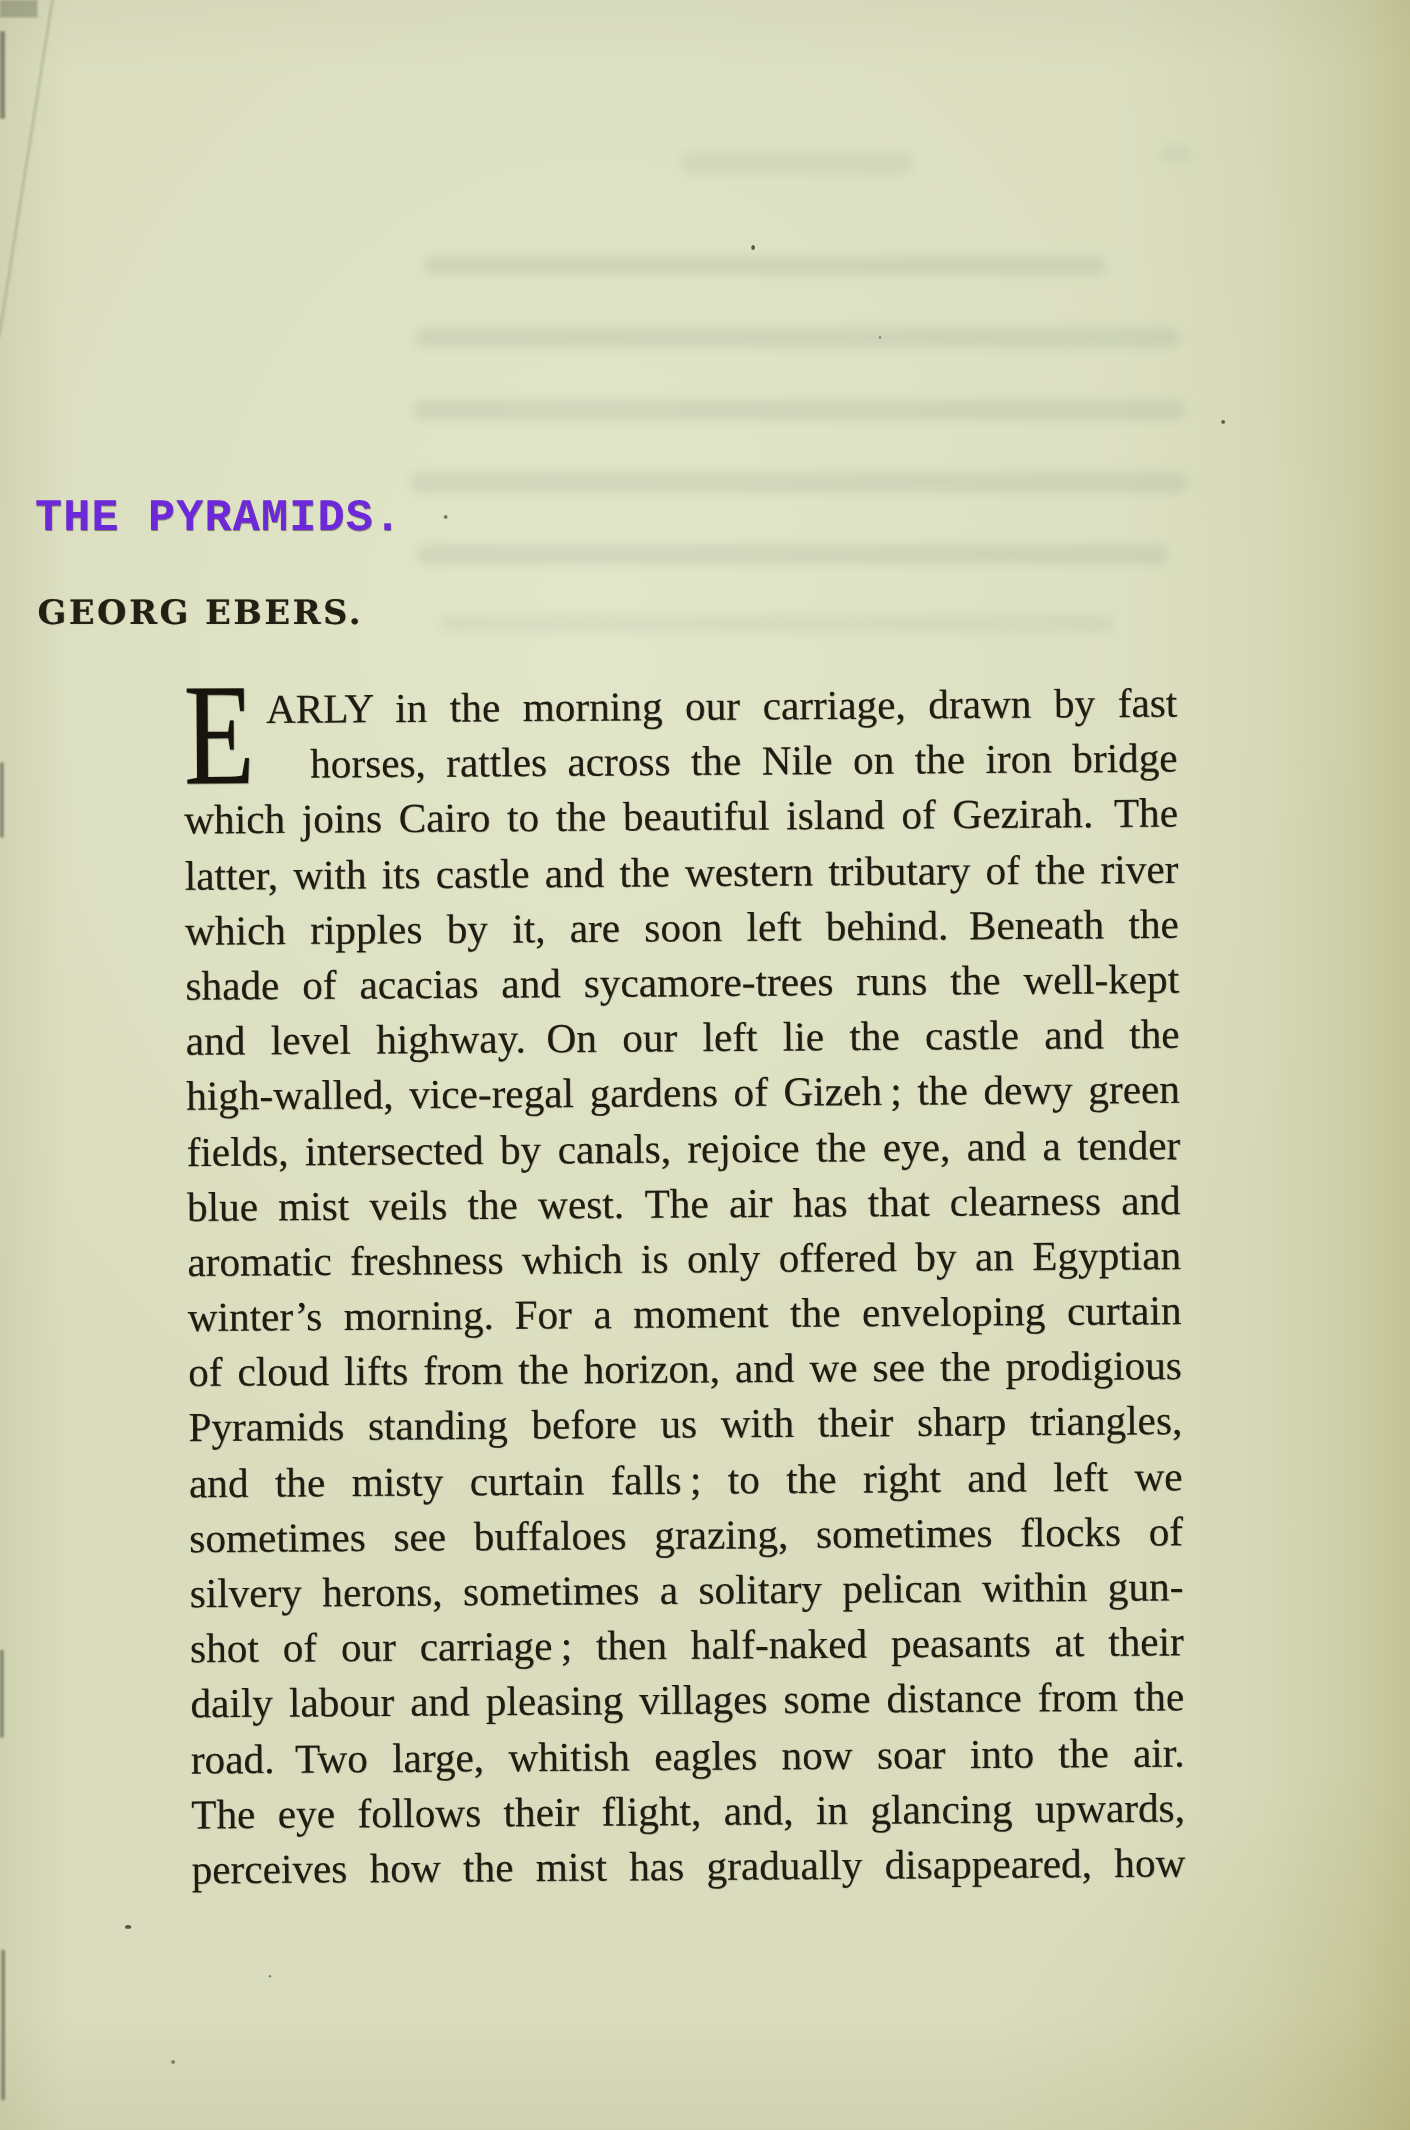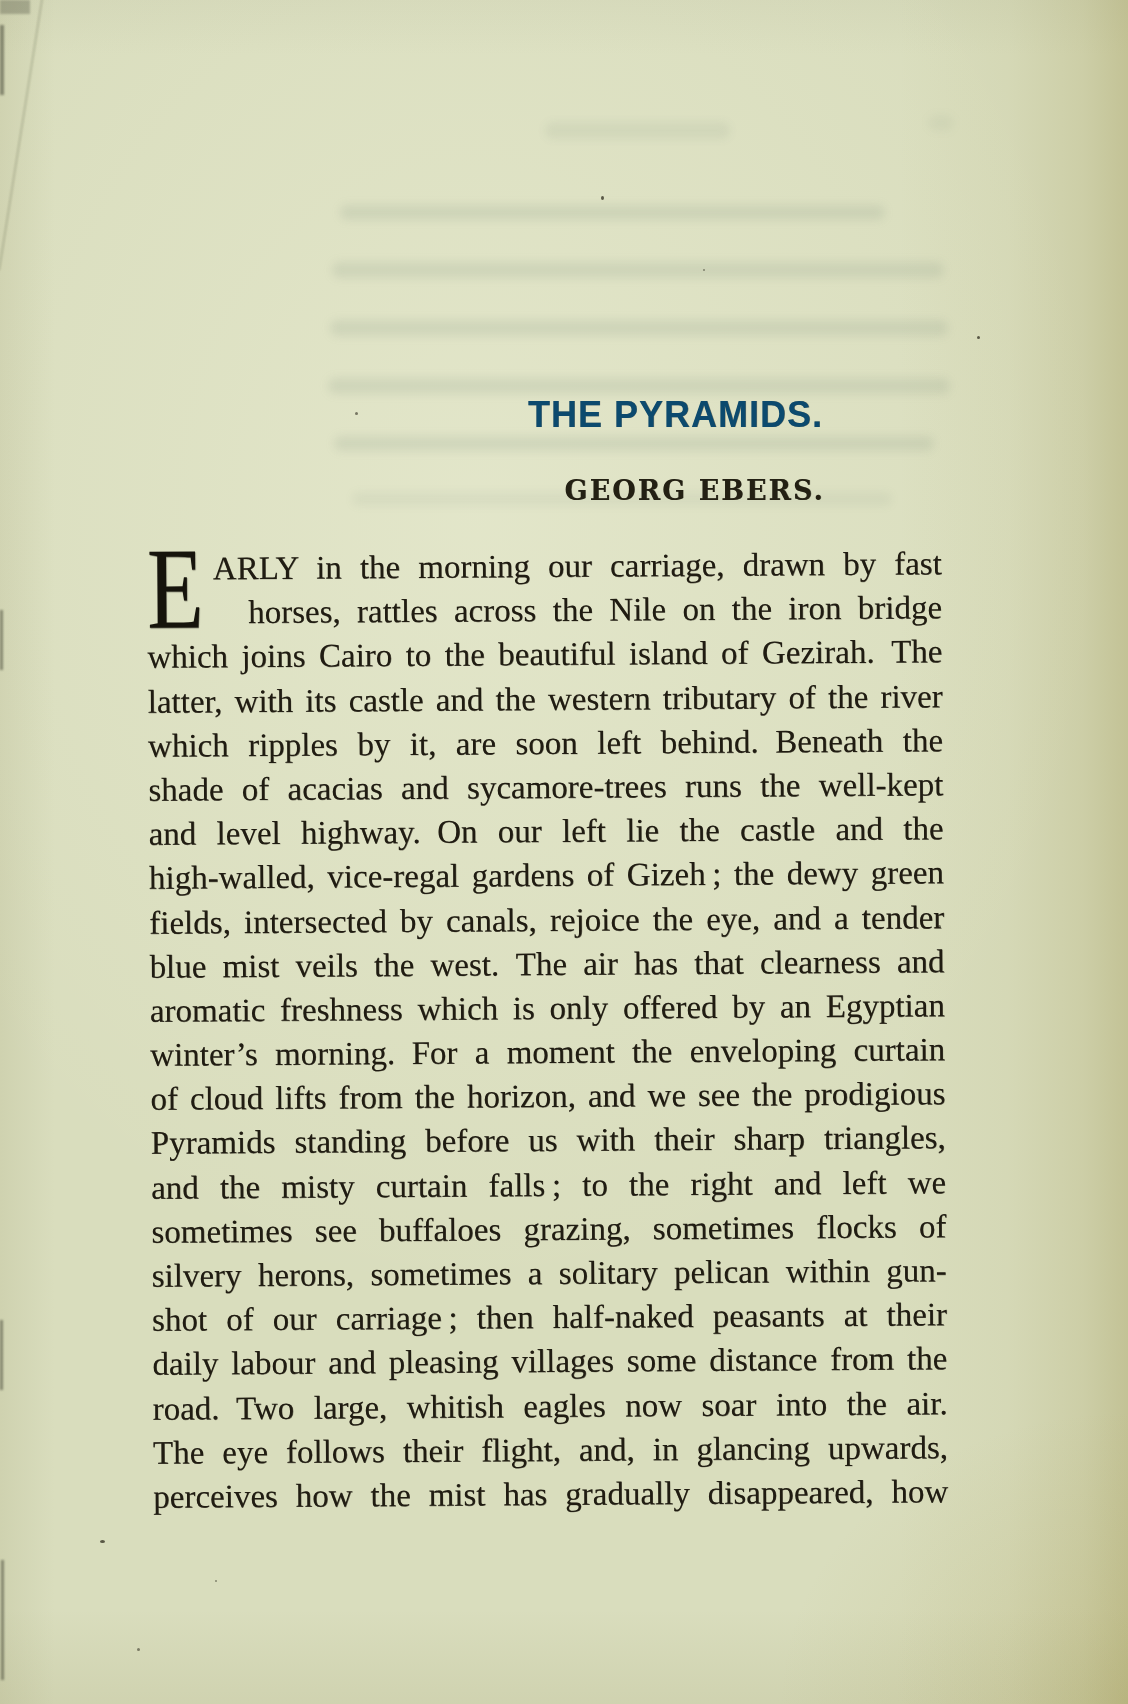--- a/index.html
+++ b/index.html
@@ -57,35 +57,35 @@
     background: rgba(108,112,82,0.30);
     transform: rotate(9deg);
     filter: blur(1px);
     pointer-events: none;
   }
 
   .title {
     position: absolute;
     left: 28px; top: 397px;
     width: 795px;
-    text-align: right;
-    font-family: Liberation Sans, sans-serif;
+    text-align: left;
+    font-family: Liberation Mono, monospace;
     font-weight: bold;
     font-size: 36px;
     line-height: 1;
     letter-spacing: 1px;
-    color: #0c4a6e;
+    color: #6d28d9;
     text-shadow: 0.4px 0.4px 0.6px rgba(29,26,16,0.5);
   }
 
   .author {
     position: absolute;
     left: 30px; top: 477px;
     width: 795px;
-    text-align: right;
+    text-align: left;
     font-family: "DejaVu Serif", serif;
     font-weight: bold;
     font-size: 27px;
     line-height: 1;
     letter-spacing: 2px;
     color: #232013;
     text-shadow: 0.4px 0.4px 0.6px rgba(29,26,16,0.45);
   }
 
   .text-block {

